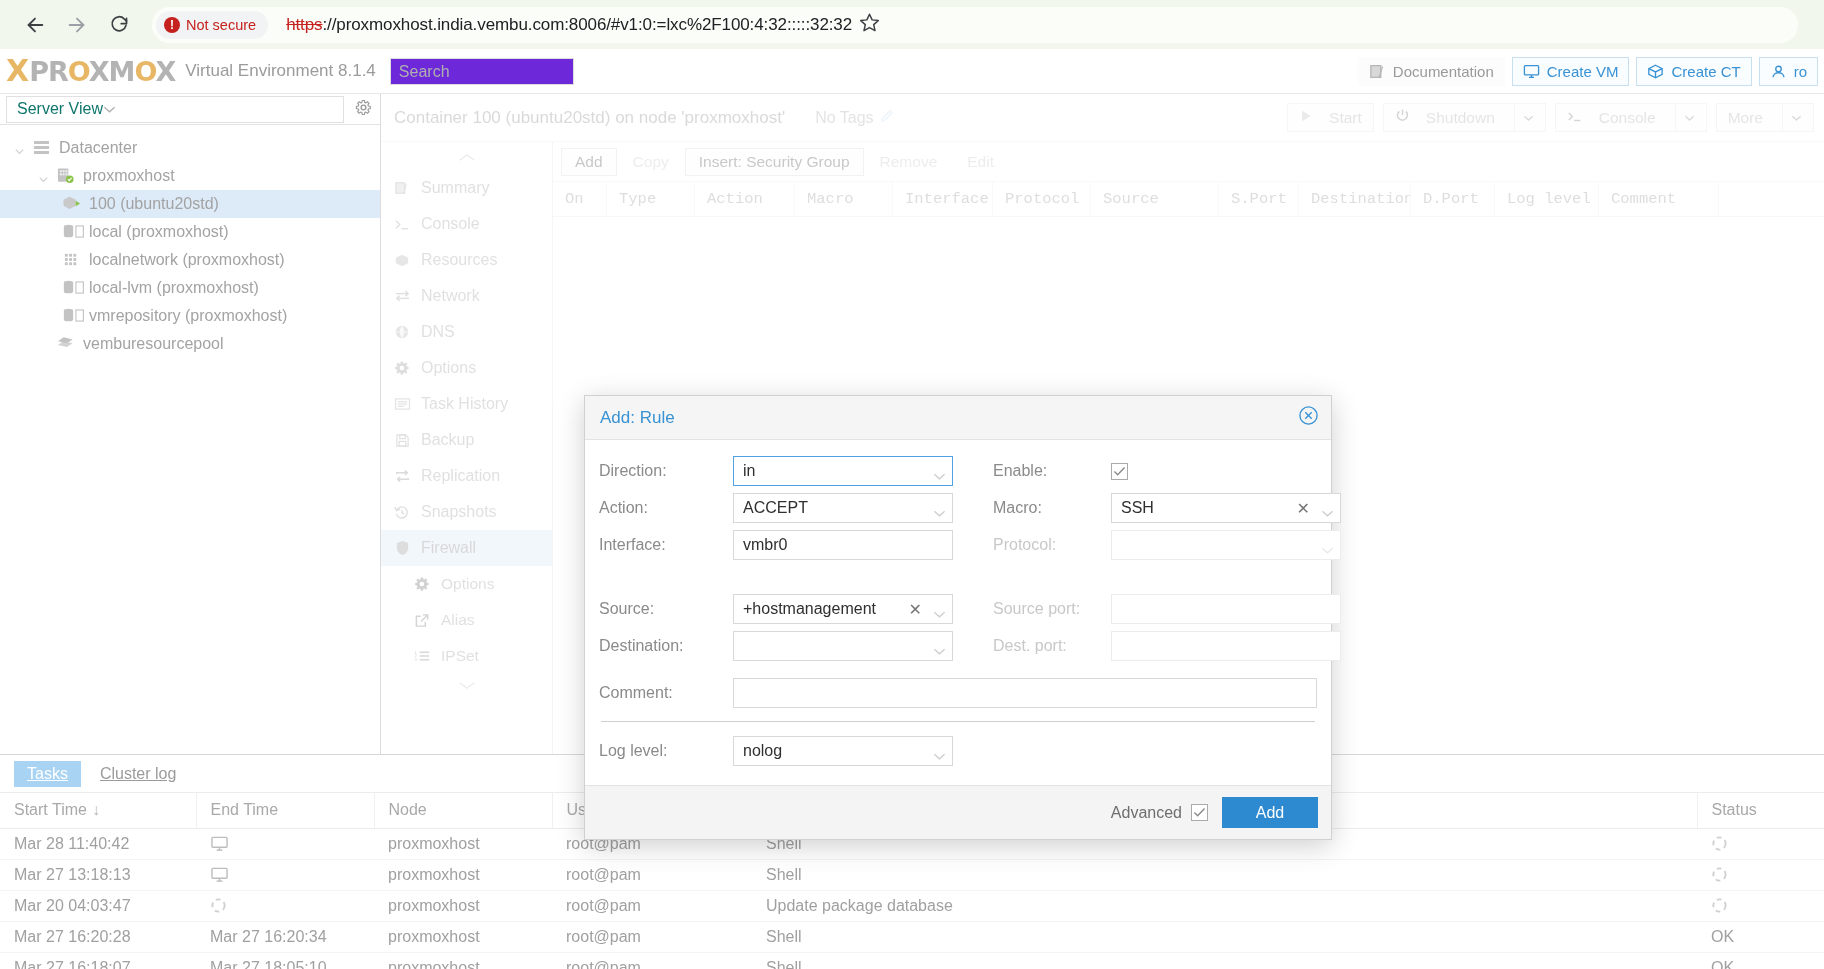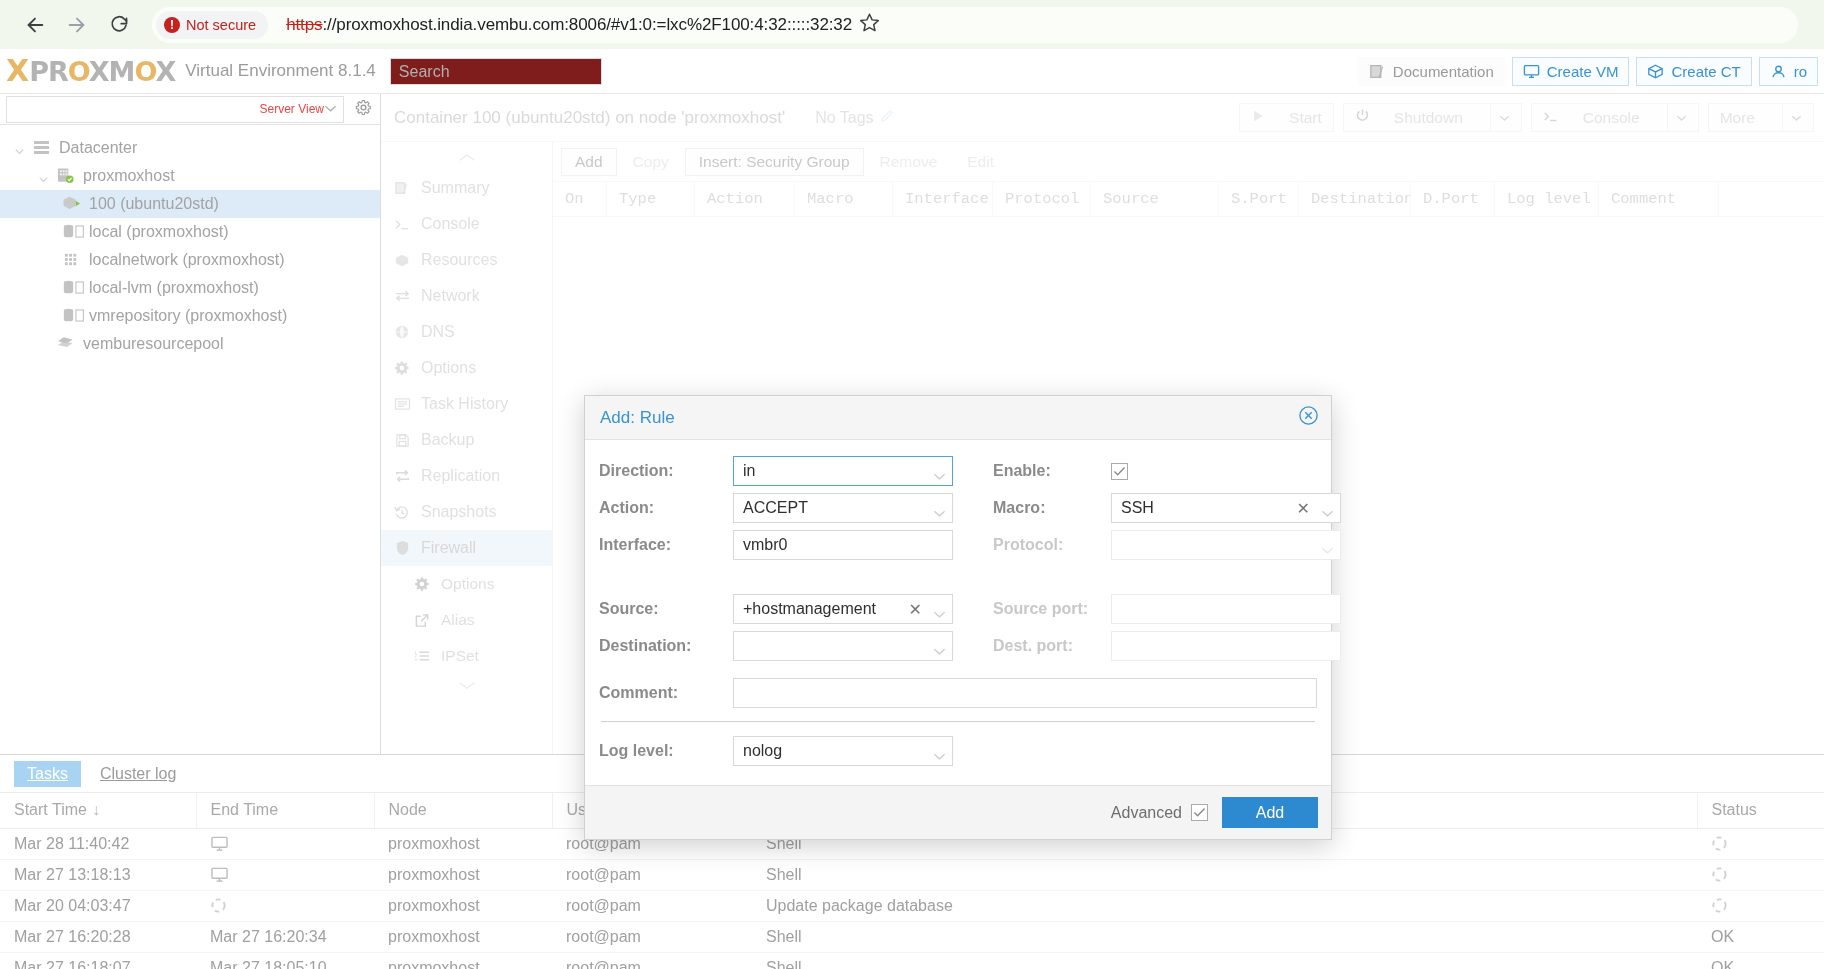--- a/index.html
+++ b/index.html
@@ -76,23 +76,23 @@
     padding-left: 6px;
     position: relative;
   }
   #pve-logo { display: flex; align-items: center; gap: 0px; }
   #logo-x { font-size: 30px; color: #e8b765; font-weight: bold; font-family: "DejaVu Sans", sans-serif; line-height: 1; }
   #logo-word { font-size: 27px; letter-spacing: -1px; font-weight: bold; color: #b3b3b3; font-family: "DejaVu Sans", sans-serif; }
   #logo-word .o { color: #e8b765; }
   #pve-version { font-size: 17px; color: #9b9b9b; margin-left: 10px; }
   #pve-search {
     margin-left: 14px;
-    width: 212px; height: 27px;
+    width: 184px; height: 27px;
     border: 1px solid #dcdcdc;
-    background: #7f1d1d;
+    background: #6d28d9;
     font-size: 16px; color: #b0b0b0;
     padding-left: 8px; line-height: 25px;
   }
   #pve-header-right {
     position: absolute; right: 0; top: 0; height: 100%;
     display: flex; align-items: center; gap: 7px; padding-right: 6px;
   }
   .hdr-btn {
     display: flex; align-items: center; gap: 7px;
     height: 29px; padding: 0 10px;
@@ -115,23 +115,23 @@
     background: #fff;
   }
   #tree-head {
     height: 31px; display: flex; align-items: center;
     border-bottom: 1px solid #e4e4e4;
     padding: 0 2px;
   }
   #tree-select {
     flex: 1; height: 27px; margin: 0 4px;
     border: 1px solid #e0e0e0; background: #fff;
-    display: flex; align-items: center; justify-content: flex-end;
+    display: flex; align-items: center; justify-content: flex-start;
     padding: 0 6px 0 10px;
-    font-size: 12px; color: #ef4444;
+    font-size: 16px; color: #0f766e;
   }
   #tree-gear { width: 30px; display: flex; align-items: center; justify-content: center; }
   #tree-list { padding-top: 9px; flex: 1; }
   .tree-row {
     height: 28px; display: flex; align-items: center;
     font-size: 16px; color: #a3a3a3;
     padding-left: 14px; gap: 7px;
   }
   .tree-row.selected { background: #ddeaf7; }
   .tree-row.lvl1 { padding-left: 14px; }
@@ -147,21 +147,21 @@
     position: absolute; left: 0; right: 0; top: 0; height: 48px;
     display: flex; align-items: center; padding-left: 13px;
     border-bottom: 1px solid #ececec;
     background: #fff;
   }
   #content-title { font-size: 17px; color: #9c9c9c; }
   #tags-label { font-size: 16px; color: #b5b5b5; margin-left: 30px; }
   #tag-pencil { margin-left: 6px; opacity: .5; }
   #content-head-right { margin-left: auto; display: flex; align-items: center; gap: 9px; padding-right: 10px; }
   .ctl-btn {
-    display: flex; align-items: center; gap: 24px;
+    display: flex; align-items: center; gap: 16px;
     height: 29px; padding: 0 11px; font-size: 15.5px;
     color: #b9b9b9; border: 1px solid #e6e6e6; background: #fdfdfd;
     white-space: nowrap;
   }
   .ctl-btn .split { border-left: 1px solid #e6e6e6; height: 100%; margin-left: 3px; padding-left: 8px; display:flex; align-items:center;}
 
   #content-inner { display: flex; width: 100%; padding-top: 48px; }
 
   
   #nav-col {
@@ -213,21 +213,21 @@
   #modal-title-bar {
     height: 44px; background: #f5f5f5;
     border-bottom: 1px solid #e3e3e3;
     display: flex; align-items: center;
     padding: 0 12px 0 15px;
   }
   #modal-title { font-size: 17px; color: #3892d4; }
   #modal-close { margin-left: auto; }
   #modal-body { padding: 16px 14px 6px 14px; }
   .frow { display: flex; align-items: center; margin-bottom: 7px; }
-  .flabel { font-size: 16px; color: #8a8a8a; width: 134px; flex: 0 0 134px; font-weight: bold; }
+  .flabel { font-size: 16px; color: #8a8a8a; width: 134px; flex: 0 0 134px; }
   .flabel.dim { color: #c8c8c8; }
   .fctl {
     height: 30px; border: 1px solid #d8d8d8; background: #fff;
     display: flex; align-items: center; padding: 0 6px 0 9px;
     font-size: 16px; color: #2f2f2f;
   }
   .fctl.focus { border-color: #4fa3e3; }
   .fctl.dim { border-color: #ececec; }
   .fctl.w220 { width: 220px; flex: 0 0 220px; }
   .fctl.w230 { width: 230px; flex: 0 0 230px; }

